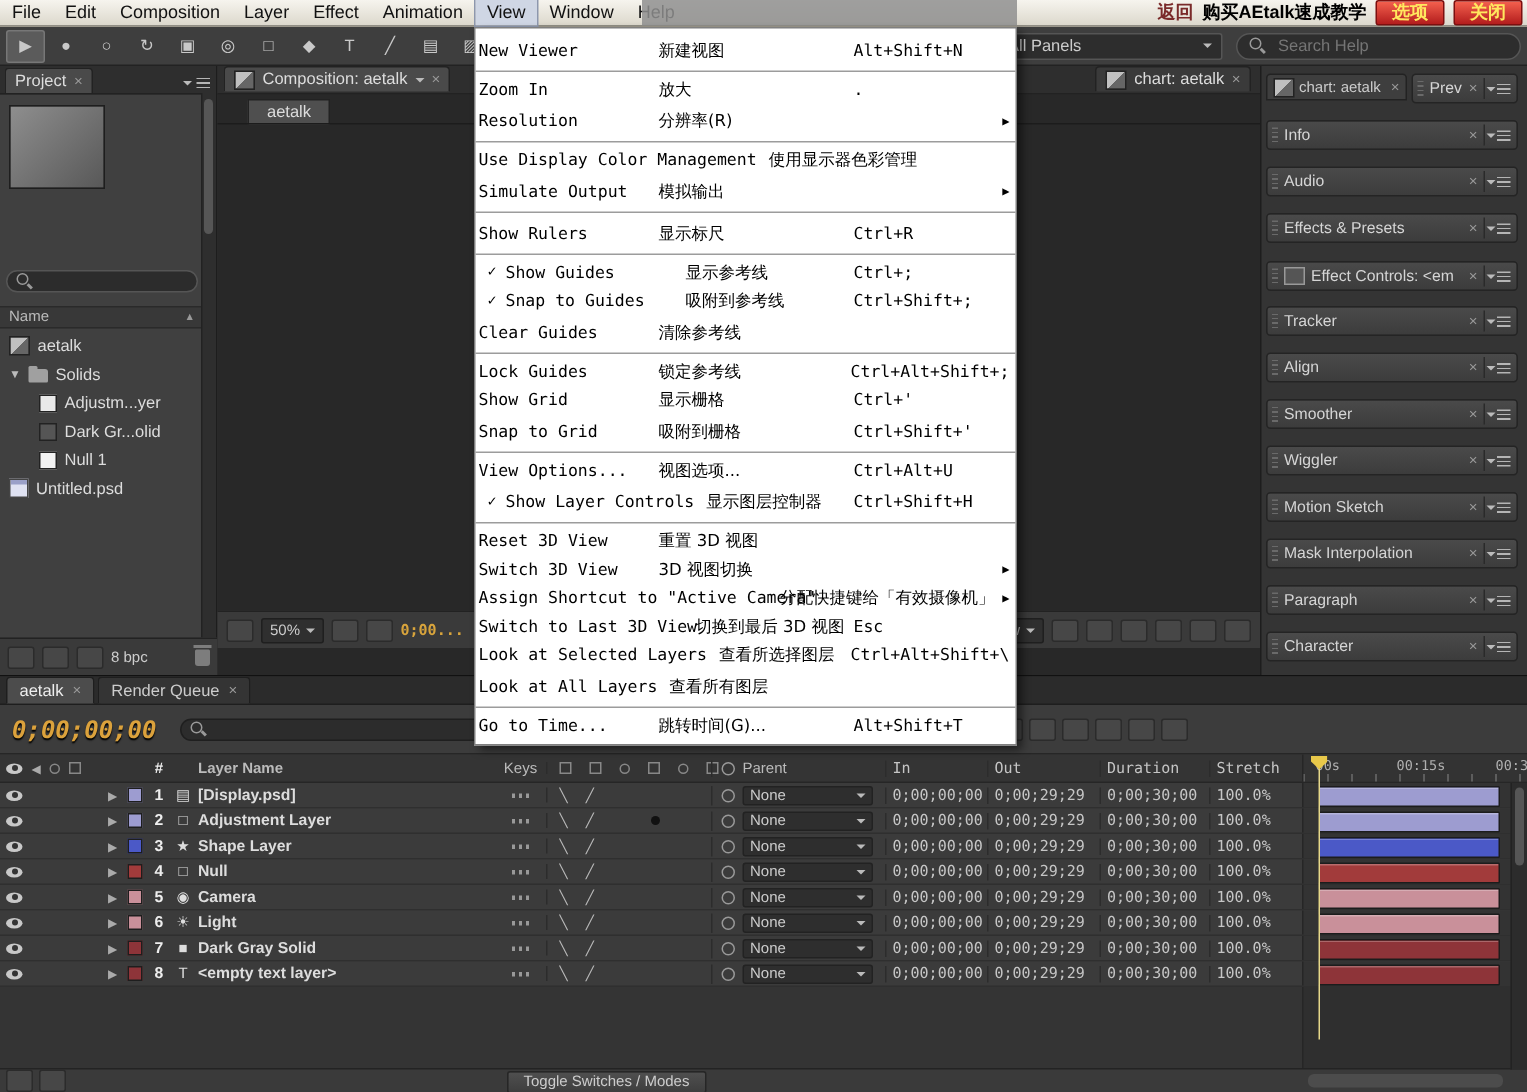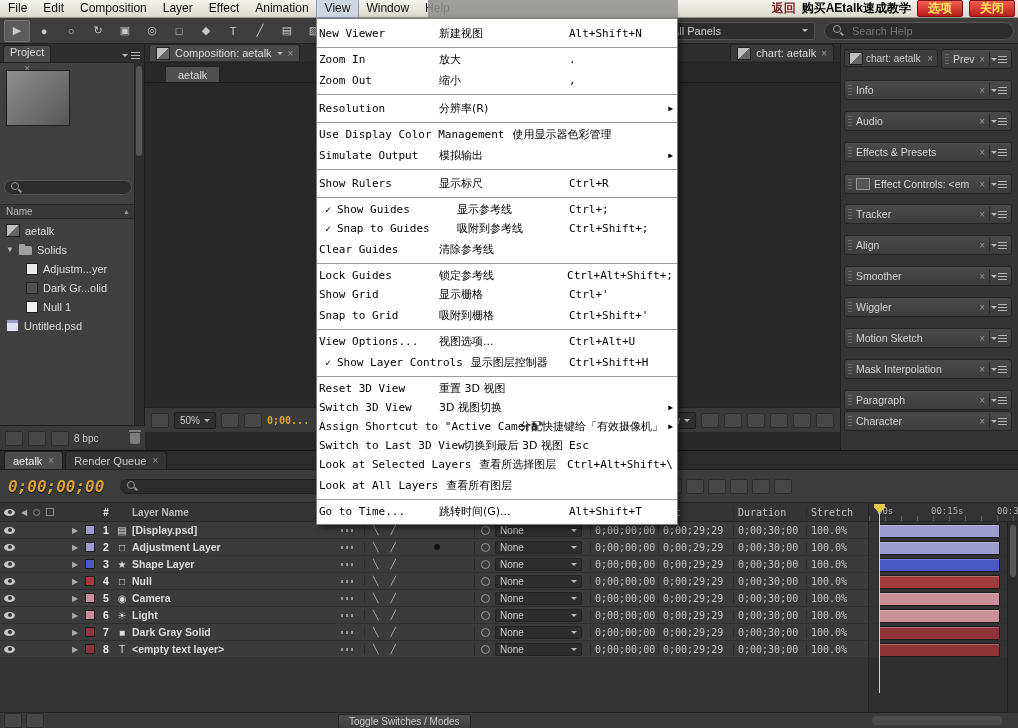--- a/index.html
+++ b/index.html
@@ -25,21 +25,21 @@
   .mag::after{content:"";position:absolute;left:7px;top:7.5px;width:4px;height:1.5px;background:#9a9a9a;transform:rotate(45deg);}
   .tri-d{width:0;height:0;border:3px solid transparent;border-top-color:#bbb;margin-top:3px;flex:none;}
   .close-x{color:#999;font-size:10px;flex:none;}
   .grip{width:4px;height:11px;background:repeating-linear-gradient(#6a6a6a 0 1px,transparent 1px 3px);flex:none;}
   .hlines{width:9px;height:7px;background:repeating-linear-gradient(#b5b5b5 0 1px,transparent 1px 3px);flex:none;}
   .mini-ic{width:16px;height:13px;background:#474747;border:1px solid #2b2b2b;border-radius:2px;flex:none;}
   .dd-box{height:15px;background:#2f2f2f;border:1px solid #1f1f1f;border-radius:2px;display:flex;align-items:center;gap:4px;padding:0 5px;font-size:10px;color:#ccc;}
   
   .project{position:absolute;left:0;top:44px;width:145px;height:406px;background:#404040;border-right:1px solid #1d1d1d;box-sizing:border-box;}
   .ptabs{height:18px;background:#2e2e2e;display:flex;align-items:flex-end;border-bottom:1px solid #222;}
-  .ptab{height:16px;background:#4a4a4a;border:1px solid #222;border-bottom:none;border-radius:3px 3px 0 0;padding:0 6px;color:#ddd;display:flex;align-items:center;gap:5px;margin-left:3px;flex-direction:column;}
+  .ptab{height:16px;background:#4a4a4a;border:1px solid #222;border-bottom:none;border-radius:3px 3px 0 0;padding:0 6px;color:#ddd;display:flex;align-items:center;gap:5px;margin-left:3px;}
   .pmenu-box{margin-left:auto;display:flex;align-items:center;gap:3px;padding:0 4px 2px 0;}
   .thumb{position:absolute;left:6px;top:26px;width:62px;height:54px;background:linear-gradient(135deg,#8e8e8e,#585858);border:1px solid #1e1e1e;}
   .psearch{position:absolute;left:4px;top:136px;width:128px;height:15px;background:#2c2c2c;border:1px solid #555;border-radius:8px;display:flex;align-items:center;padding:0 6px;gap:4px;box-sizing:border-box;}
   .pname-head{position:absolute;left:0;top:160px;width:136px;height:15px;background:#383838;border-top:1px solid #2a2a2a;border-bottom:1px solid #2a2a2a;font-size:10px;color:#bbb;display:flex;align-items:center;justify-content:space-between;padding:0 6px;box-sizing:border-box;}
   .plist{position:absolute;left:0;top:177px;width:136px;}
   .prow{height:19px;display:flex;align-items:center;color:#ddd;padding-left:6px;gap:5px;box-sizing:border-box;}
   .prow.child{padding-left:26px;}
   .twirl{width:8px;font-size:8px;color:#bbb;flex:none;}
   .sq-ic{width:10px;height:10px;border:1px solid #222;flex:none;}
   .comp-ic{width:12px;height:11px;background:linear-gradient(135deg,#c0c0c0 50%,#666 50%);border:1px solid #222;flex:none;}
@@ -67,21 +67,21 @@
   .rpanel.narrow{left:100px;width:71px;}
   .rpanel .plabel{flex:1;white-space:nowrap;overflow:hidden;}
   .rpanel .hmenu{width:18px;height:14px;border-left:1px solid #2a2a2a;display:flex;align-items:center;justify-content:center;gap:1px;flex:none;}
   .fx-ic{width:12px;height:10px;border:1px solid #999;background:#555;flex:none;}
   .rightcol div.rpanel:nth-of-type(1){top:5px;}  .rightcol div.rpanel:nth-of-type(2){top:36px;}
   .rightcol div.rpanel:nth-of-type(3){top:67px;} .rightcol div.rpanel:nth-of-type(4){top:98px;}
   .rightcol div.rpanel:nth-of-type(5){top:130px;}.rightcol div.rpanel:nth-of-type(6){top:160px;}
   .rightcol div.rpanel:nth-of-type(7){top:191px;}.rightcol div.rpanel:nth-of-type(8){top:222px;}
   .rightcol div.rpanel:nth-of-type(9){top:253px;}.rightcol div.rpanel:nth-of-type(10){top:284px;}
   .rightcol div.rpanel:nth-of-type(11){top:315px;}.rightcol div.rpanel:nth-of-type(12){top:346px;}
-  .rightcol div.rpanel:nth-of-type(13){top:367px;}
+  .rightcol div.rpanel:nth-of-type(13){top:377px;}
   
   .vmenu{position:absolute;left:316px;top:18px;width:362px;background:#fff;border:1px solid #7f7f7f;box-shadow:3px 3px 6px rgba(0,0,0,.55);z-index:50;padding:3px 0;font-family:"DejaVu Sans Mono",monospace;font-size:11px;color:#000;box-sizing:border-box;}
   .m-item{height:19px;display:flex;align-items:center;padding:0 4px 0 2px;white-space:nowrap;overflow:hidden;}
   .m-item.sepAfter{border-bottom:1px solid #9c9c9c;height:23px;padding-bottom:2px;margin-bottom:2px;}
   .m-check{width:18px;text-align:center;font-size:10px;flex:none;}
   .m-label{min-width:112px;margin-right:8px;}
   .m-zh{font-family:"DejaVu Sans",sans-serif;}
   .m-sc{margin-left:auto;min-width:104px;text-align:left;padding-left:6px;}
   .m-sc:empty{min-width:0;padding-left:0;}
   .m-arrow{width:10px;text-align:right;font-size:8px;flex:none;color:#000;}
@@ -491,27 +491,20 @@
       </div>
 
       <div class="m-item">
 
         <span class="m-label">Zoom In</span>
         <span class="m-zh">放大</span>
         <span class="m-sc">.</span>
 
       </div>
 
-      <div class="m-item sepAfter">
-
-        <span class="m-label">Zoom Out</span>
-        <span class="m-zh">缩小</span>
-        <span class="m-sc">,</span>
-
-      </div>
 
       <div class="m-item sepAfter">
 
         <span class="m-label">Resolution</span>
         <span class="m-zh">分辨率(R)</span>
         <span class="m-sc"></span>
         <span class="m-arrow">▶</span>
       </div>
 
       <div class="m-item">

